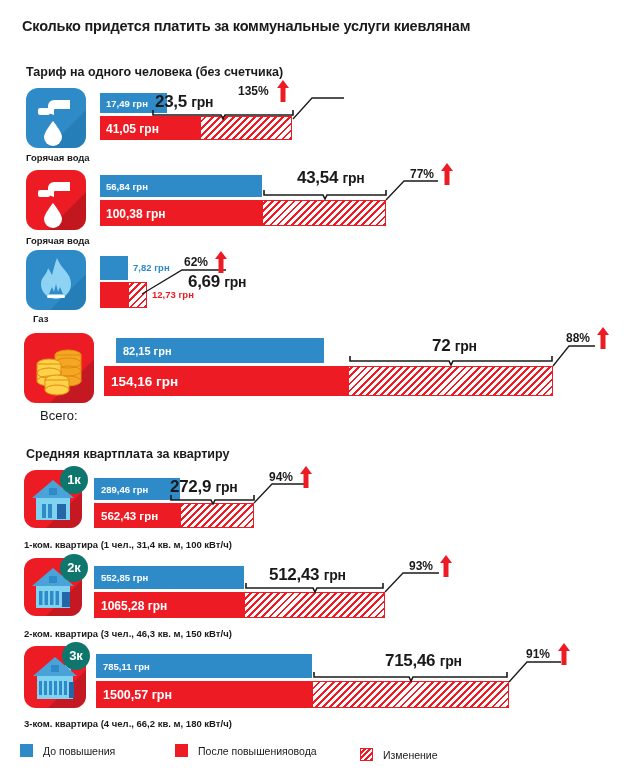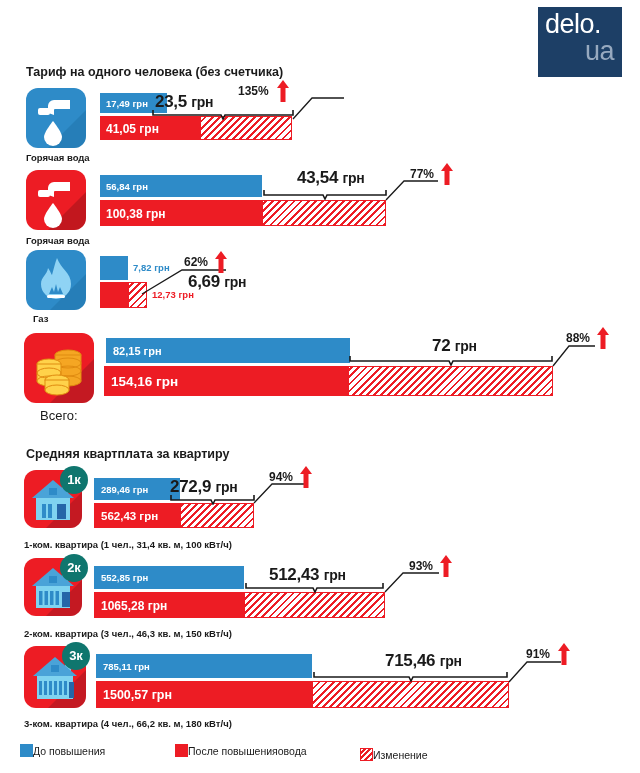--- a/index.html
+++ b/index.html
@@ -95,39 +95,36 @@
   .brace  { position: absolute; }
 
   .cat-label {
     position: absolute; font-size: 9.5px; font-weight: bold; color: #1a1a1a;
     white-space: nowrap;
   }
   .cat-label.big { font-size: 13px; font-weight: normal; }
 
   
   .legend { position: absolute; left: 20px; top: 744px; width: 600px; height: 16px; }
-  .legend-item { position: absolute; display: flex; align-items: center; gap: 0; }
+  .legend-item { position: absolute; display: flex; align-items: center; gap: 10px; }
   .swatch { width: 13px; height: 13px; display: inline-block; }
   .swatch.blue { background: #2e8bc8; }
   .swatch.red  { background: #ed1c24; }
   .swatch.hatch {
     background: repeating-linear-gradient(-45deg,
       #ed1c24 0px, #ed1c24 2px, #ffffff 2px, #ffffff 4px);
     border: 1px solid #ed1c24;
   }
   .legend-text { font-size: 10.5px; color: #1a1a1a; white-space: nowrap; }
 </style>
 </head>
 <body>
 
 <div class="header">
-  <div class="logo">
-    <span class="logo-delo">delo.</span>
-    <span class="logo-ua">ua</span>
-  </div>
+  <div class="title">Сколько придется платить за коммунальные услуги киевлянам</div>
 </div>
 
 <div class="section-head" style="top:65px">Тариф на одного человека (без счетчика)</div>
 
 <div class="row" style="top:0">
   <div class="icon-box" style="left:26px; top:88px; width:60px; height:60px; background:#2e8bc8">
     <svg width="60" height="60" viewBox="0 0 60 60">
       <path d="M60 22 L60 60 L22 60 Z" fill="#1d6fa5" opacity="0.45"></path>
       <path d="M14 22 h8 v-4 a6 6 0 0 1 6 -6 h16 v9 h-15 a1 1 0 0 0 -1 1 v5 z" fill="#fff"></path>
       <rect x="12" y="20" width="12" height="7" rx="2" fill="#fff"></rect>
@@ -241,21 +238,21 @@
         <ellipse cx="25" cy="48" rx="12" ry="5"></ellipse>
       </g>
       <ellipse cx="25" cy="40" rx="12" ry="5" fill="none" stroke="#e08b10"></ellipse>
       <g fill="#ffd24a" stroke="#e08b10" stroke-width="1">
         <ellipse cx="33" cy="47" rx="12" ry="5"></ellipse>
         <rect x="21" y="47" width="24" height="10"></rect>
         <ellipse cx="33" cy="57" rx="12" ry="5"></ellipse>
       </g>
     </svg>
   </div>
-  <div class="bar-blue" style="left:106px; top:338px; width:244px; height:25px">
+  <div class="bar-blue" style="left:116px; top:338px; width:208px; height:25px">
     <span class="bar-label" style="left:7px; top:7px; font-size:11px">82,15 грн</span>
   </div>
   <div class="bar-red" style="left:104px; top:366px; width:244px; height:30px">
     <span class="bar-label" style="left:7px; top:8px; font-size:13.5px">154,16 грн</span>
   </div>
   <div class="bar-hatch" style="left:348px; top:366px; width:205px; height:30px"></div>
 
   <div class="delta" style="left:432px; top:336px">
     <span>72</span>
     <span class="unit">грн</span>

